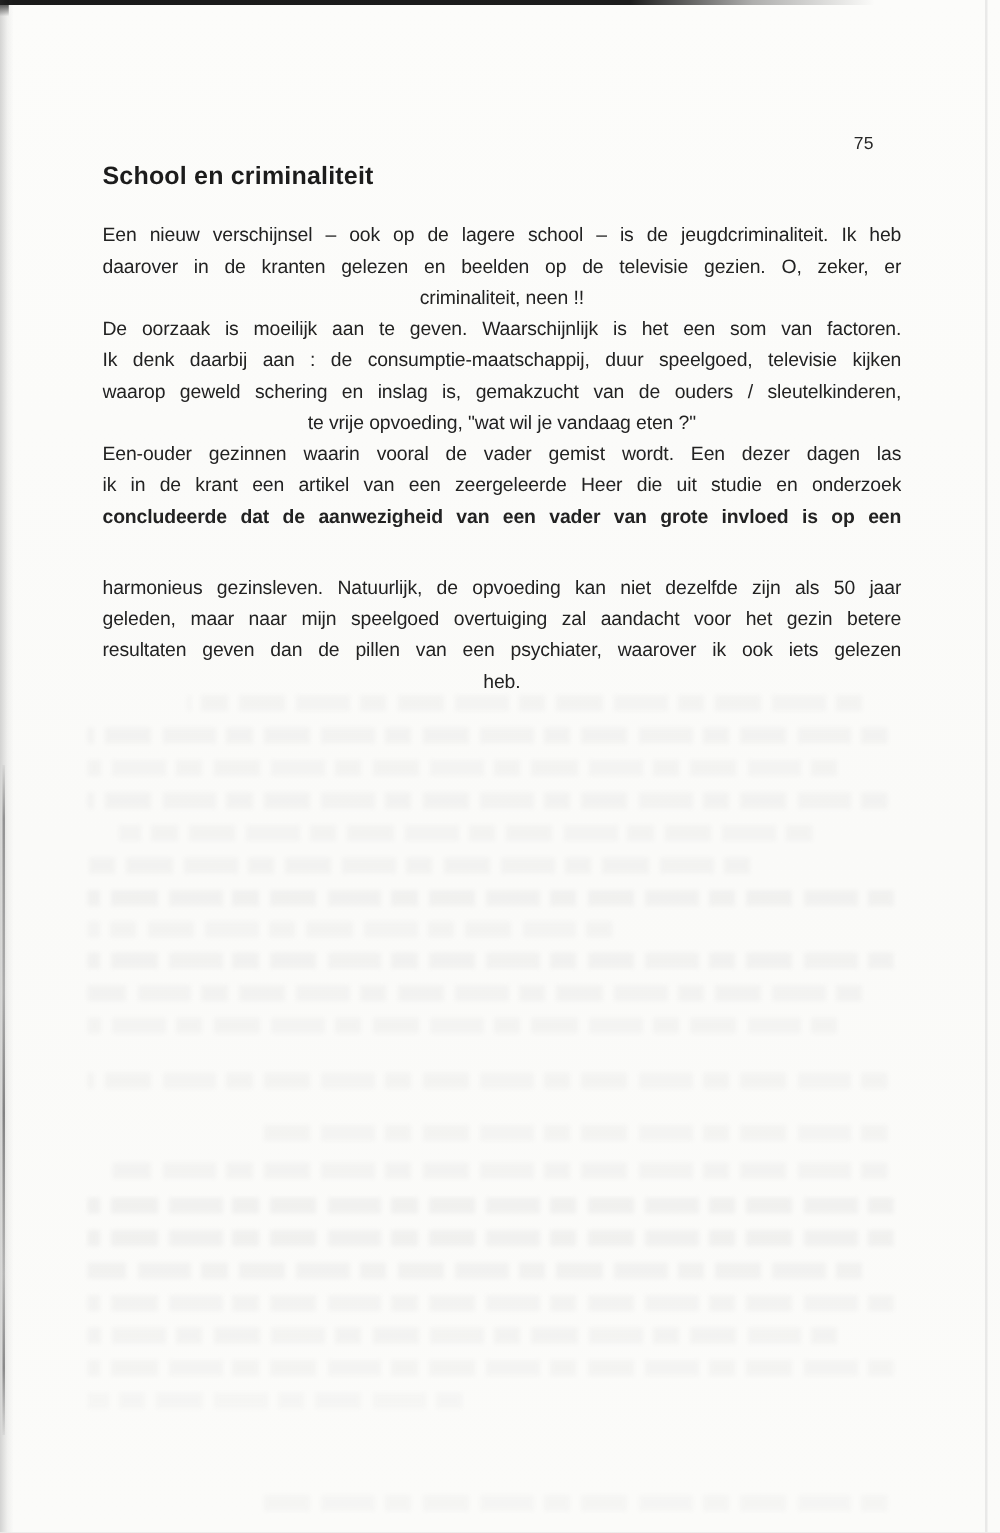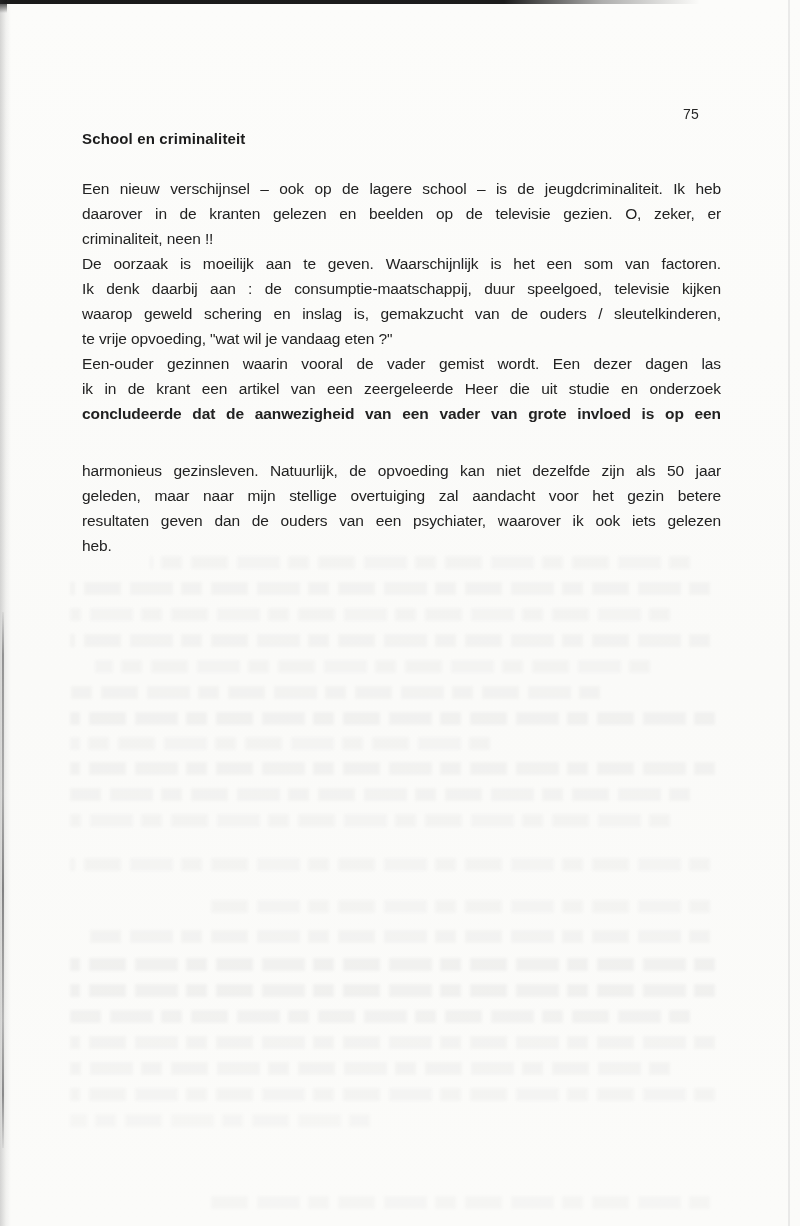--- a/index.html
+++ b/index.html
@@ -55,21 +55,21 @@
     position: absolute;
     top: 88px; left: 683px;
     font-size: 14px;
     letter-spacing: 0.3px;
     color: #262626;
     margin-top: 18px;
   }
   .doc-heading {
     position: absolute;
     top: 130px; left: 82px;
-    font-size: 15px;
+    font-size: 20px;
     font-weight: bold;
     letter-spacing: 0.15px;
     color: #1c1c1c;
   }
   .doc-body {
     position: absolute;
     top: 176px; left: 82px;
     width: 639px;
     font-size: 15.5px;
     letter-spacing: -0.1px;
@@ -81,21 +81,21 @@
     height: 25px;
     overflow: hidden;
     text-align: justify;
   }
   .line::after {
     content: "";
     display: inline-block;
     width: 100%;
     height: 0;
   }
-  .line.last { text-align: left; }
+  .line.last { text-align: center; }
   .line.last::after { content: none; }
 
   
   .ghost {
     position: absolute; top: 0; left: 0;
     width: 100%; height: 100%;
     pointer-events: none;
   }
   .ghost-line {
     position: absolute;
@@ -161,19 +161,19 @@
       <span class="line" style="display: block;">De oorzaak is moeilijk aan te geven. Waarschijnlijk is het een som van factoren.</span>
       <span class="line" style="display: block;">Ik denk daarbij aan : de consumptie-maatschappij, duur speelgoed, televisie kijken</span>
       <span class="line" style="display: block;">waarop geweld schering en inslag is, gemakzucht van de ouders / sleutelkinderen,</span>
       <span class="line last" style="display: block;">te vrije opvoeding, "wat wil je vandaag eten ?"</span>
     </p>
     <p>
       <span class="line" style="display: block;">Een-ouder gezinnen waarin vooral de vader gemist wordt. Een dezer dagen las</span>
       <span class="line" style="display: block;">ik in de krant een artikel van een zeergeleerde Heer die uit studie en onderzoek</span>
       <span class="line" style="display: block; font-weight: bold;">concludeerde dat de aanwezigheid van een vader van grote invloed is op een</span>
       <span class="line" style="display: block; margin-top: 32px;">harmonieus gezinsleven. Natuurlijk, de opvoeding kan niet dezelfde zijn als 50 jaar</span>
-      <span class="line" style="display: block;">geleden, maar naar mijn stellige overtuiging zal aandacht voor het gezin betere</span>
-      <span class="line" style="display: block;">resultaten geven dan de ouders van een psychiater, waarover ik ook iets gelezen</span>
+      <span class="line" style="display: block;">geleden, maar naar mijn speelgoed overtuiging zal aandacht voor het gezin betere</span>
+      <span class="line" style="display: block;">resultaten geven dan de pillen van een psychiater, waarover ik ook iets gelezen</span>
       <span class="line last" style="display: block;">heb.</span>
     </p>
   </div>
 
 </div>
 
 </body></html>

